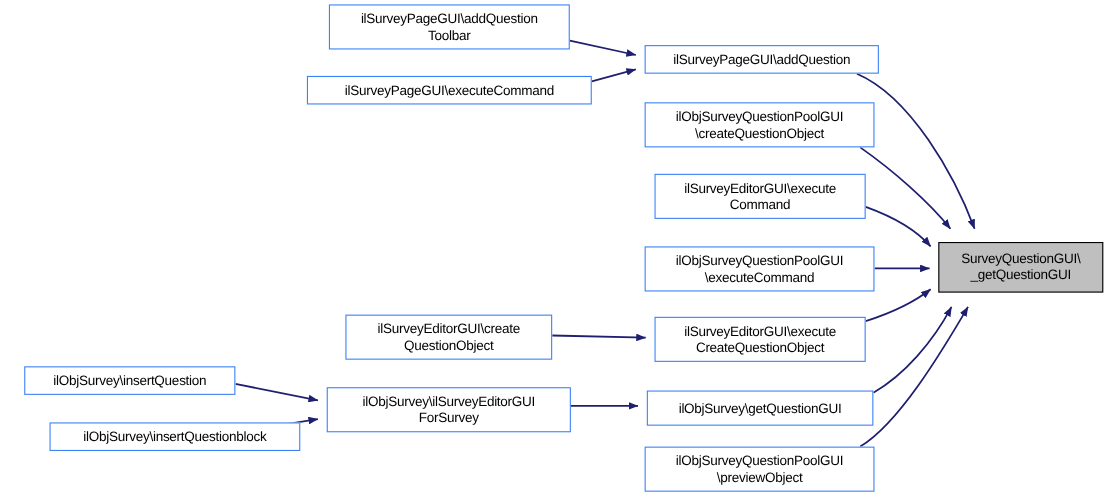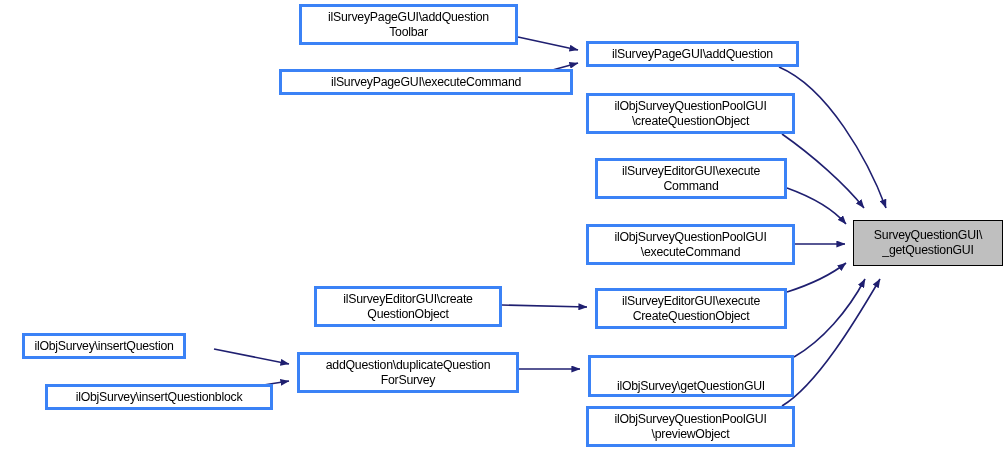--- a/index.html
+++ b/index.html
@@ -22,21 +22,21 @@
     position: absolute;
     left: 0;
     top: 0;
     width: 1007px;
     height: 453px;
     pointer-events: none;
   }
   .node {
     position: absolute;
     box-sizing: border-box;
-    border: 3px solid #3b82f6;
+    border: 1px solid #3b82f6;
     background: #ffffff;
     color: #000000;
     font-size: 12.3px;
     line-height: 15px;
     text-align: center;
     display: flex;
     align-items: center;
     justify-content: center;
     white-space: pre-line;
     letter-spacing: -0.02em;
@@ -92,21 +92,21 @@
 
       <path d="M782,406 C817,385 856,320 880,279"></path>
     </g>
   </svg>
 
   <div class="node" style="left:299px; top:4px; width:219px; height:41px;">
     <span class="node-label">ilSurveyPageGUI\addQuestion
 Toolbar</span>
   </div>
 
-  <div class="node" style="left:279px; top:69px; width:294px; height:26px;">
+  <div class="node" style="left:279px; top:69px; width:259px; height:26px;">
     <span class="node-label">ilSurveyPageGUI\executeCommand</span>
   </div>
 
   <div class="node" style="left:586px; top:41px; width:213px; height:26px;">
     <span class="node-label">ilSurveyPageGUI\addQuestion</span>
   </div>
 
   <div class="node" style="left:586px; top:93px; width:209px; height:41px;">
     <span class="node-label">ilObjSurveyQuestionPoolGUI
 \createQuestionObject</span>
@@ -125,30 +125,30 @@
   <div class="node" style="left:314px; top:286px; width:188px; height:41px;justify-content:center;">
     <span class="node-label">ilSurveyEditorGUI\create
 QuestionObject</span>
   </div>
 
   <div class="node" style="left:595px; top:288px; width:192px; height:41px;">
     <span class="node-label">ilSurveyEditorGUI\execute
 CreateQuestionObject</span>
   </div>
 
-  <div class="node" style="left:22px; top:333px; width:164px; height:26px;">
+  <div class="node" style="left:22px; top:333px; width:192px; height:26px;">
     <span class="node-label">ilObjSurvey\insertQuestion</span>
   </div>
 
   <div class="node" style="left:297px; top:352px; width:222px; height:41px;">
-    <span class="node-label">addQuestion\duplicateQuestion
+    <span class="node-label">ilObjSurvey\ilSurveyEditorGUI
 ForSurvey</span>
   </div>
 
-  <div class="node" style="left:588px; top:355px; width:206px; height:42px;align-items:flex-end;">
+  <div class="node" style="left:588px; top:355px; width:206px; height:32px;">
     <span class="node-label">ilObjSurvey\getQuestionGUI</span>
   </div>
 
   <div class="node" style="left:4px; top:384px; width:228px; height:26px;margin-left:41px;">
     <span class="node-label">ilObjSurvey\insertQuestionblock</span>
   </div>
 
   <div class="node" style="left:586px; top:406px; width:209px; height:41px;">
     <span class="node-label">ilObjSurveyQuestionPoolGUI
 \previewObject</span>

